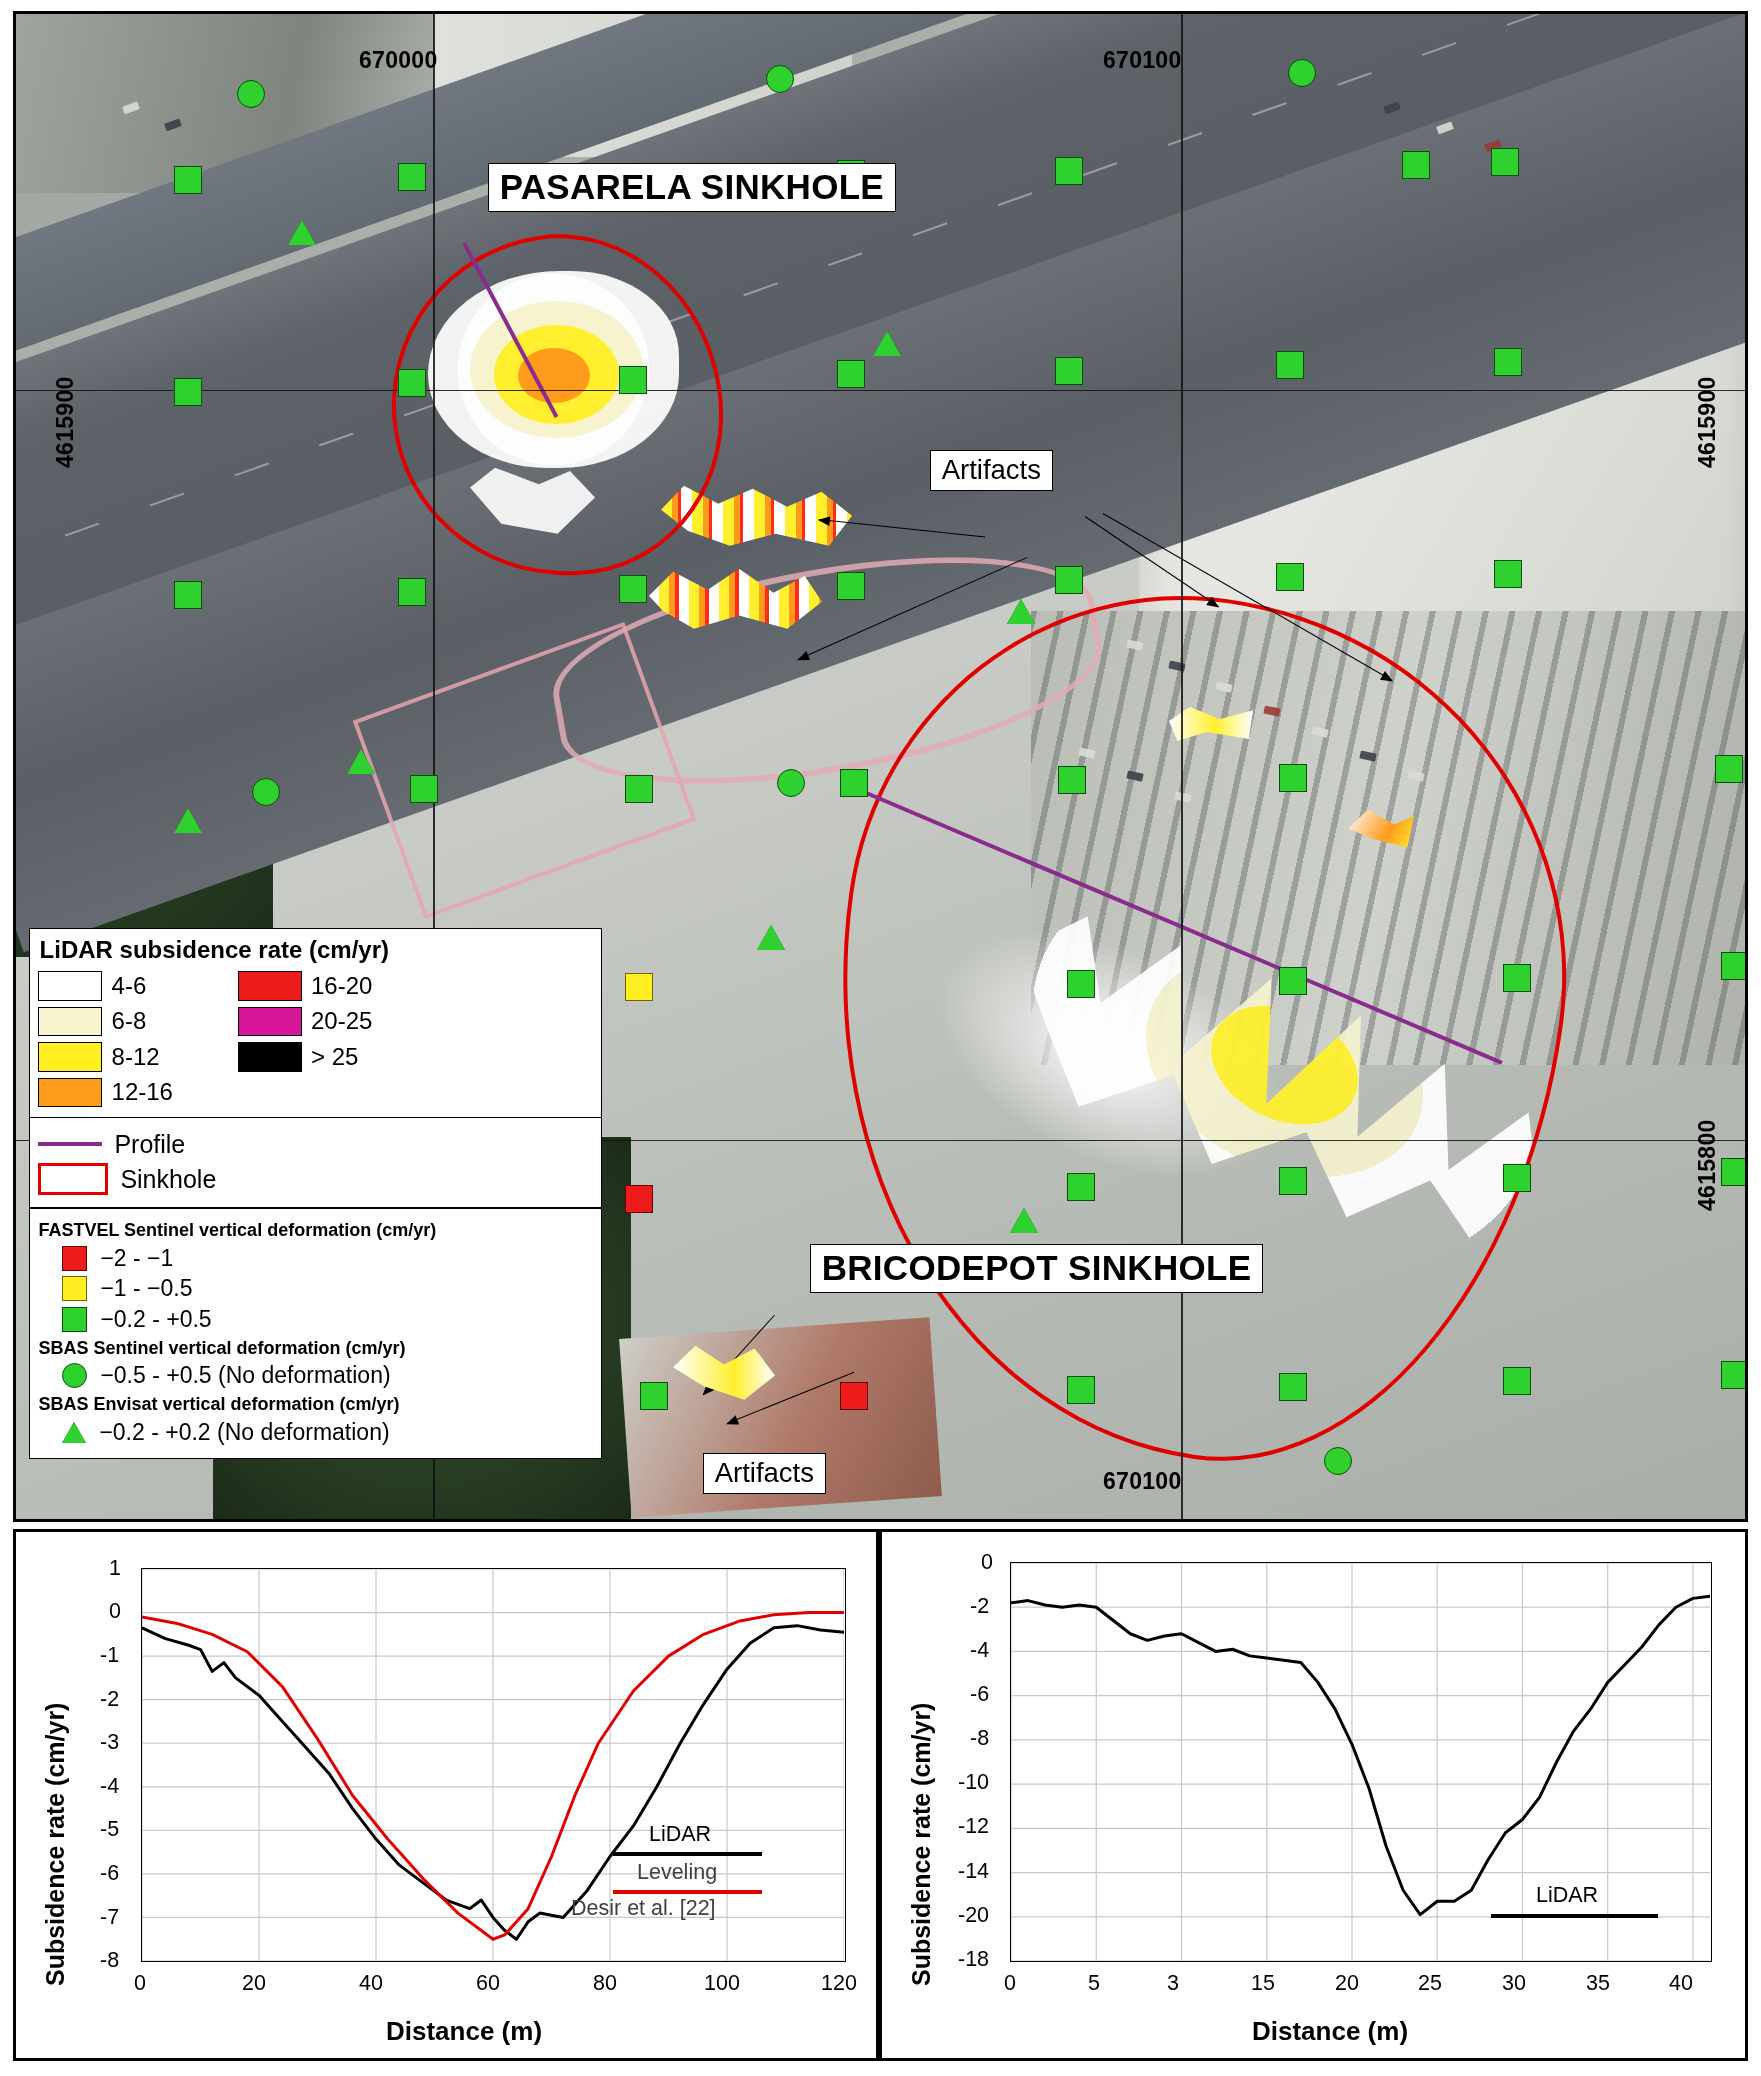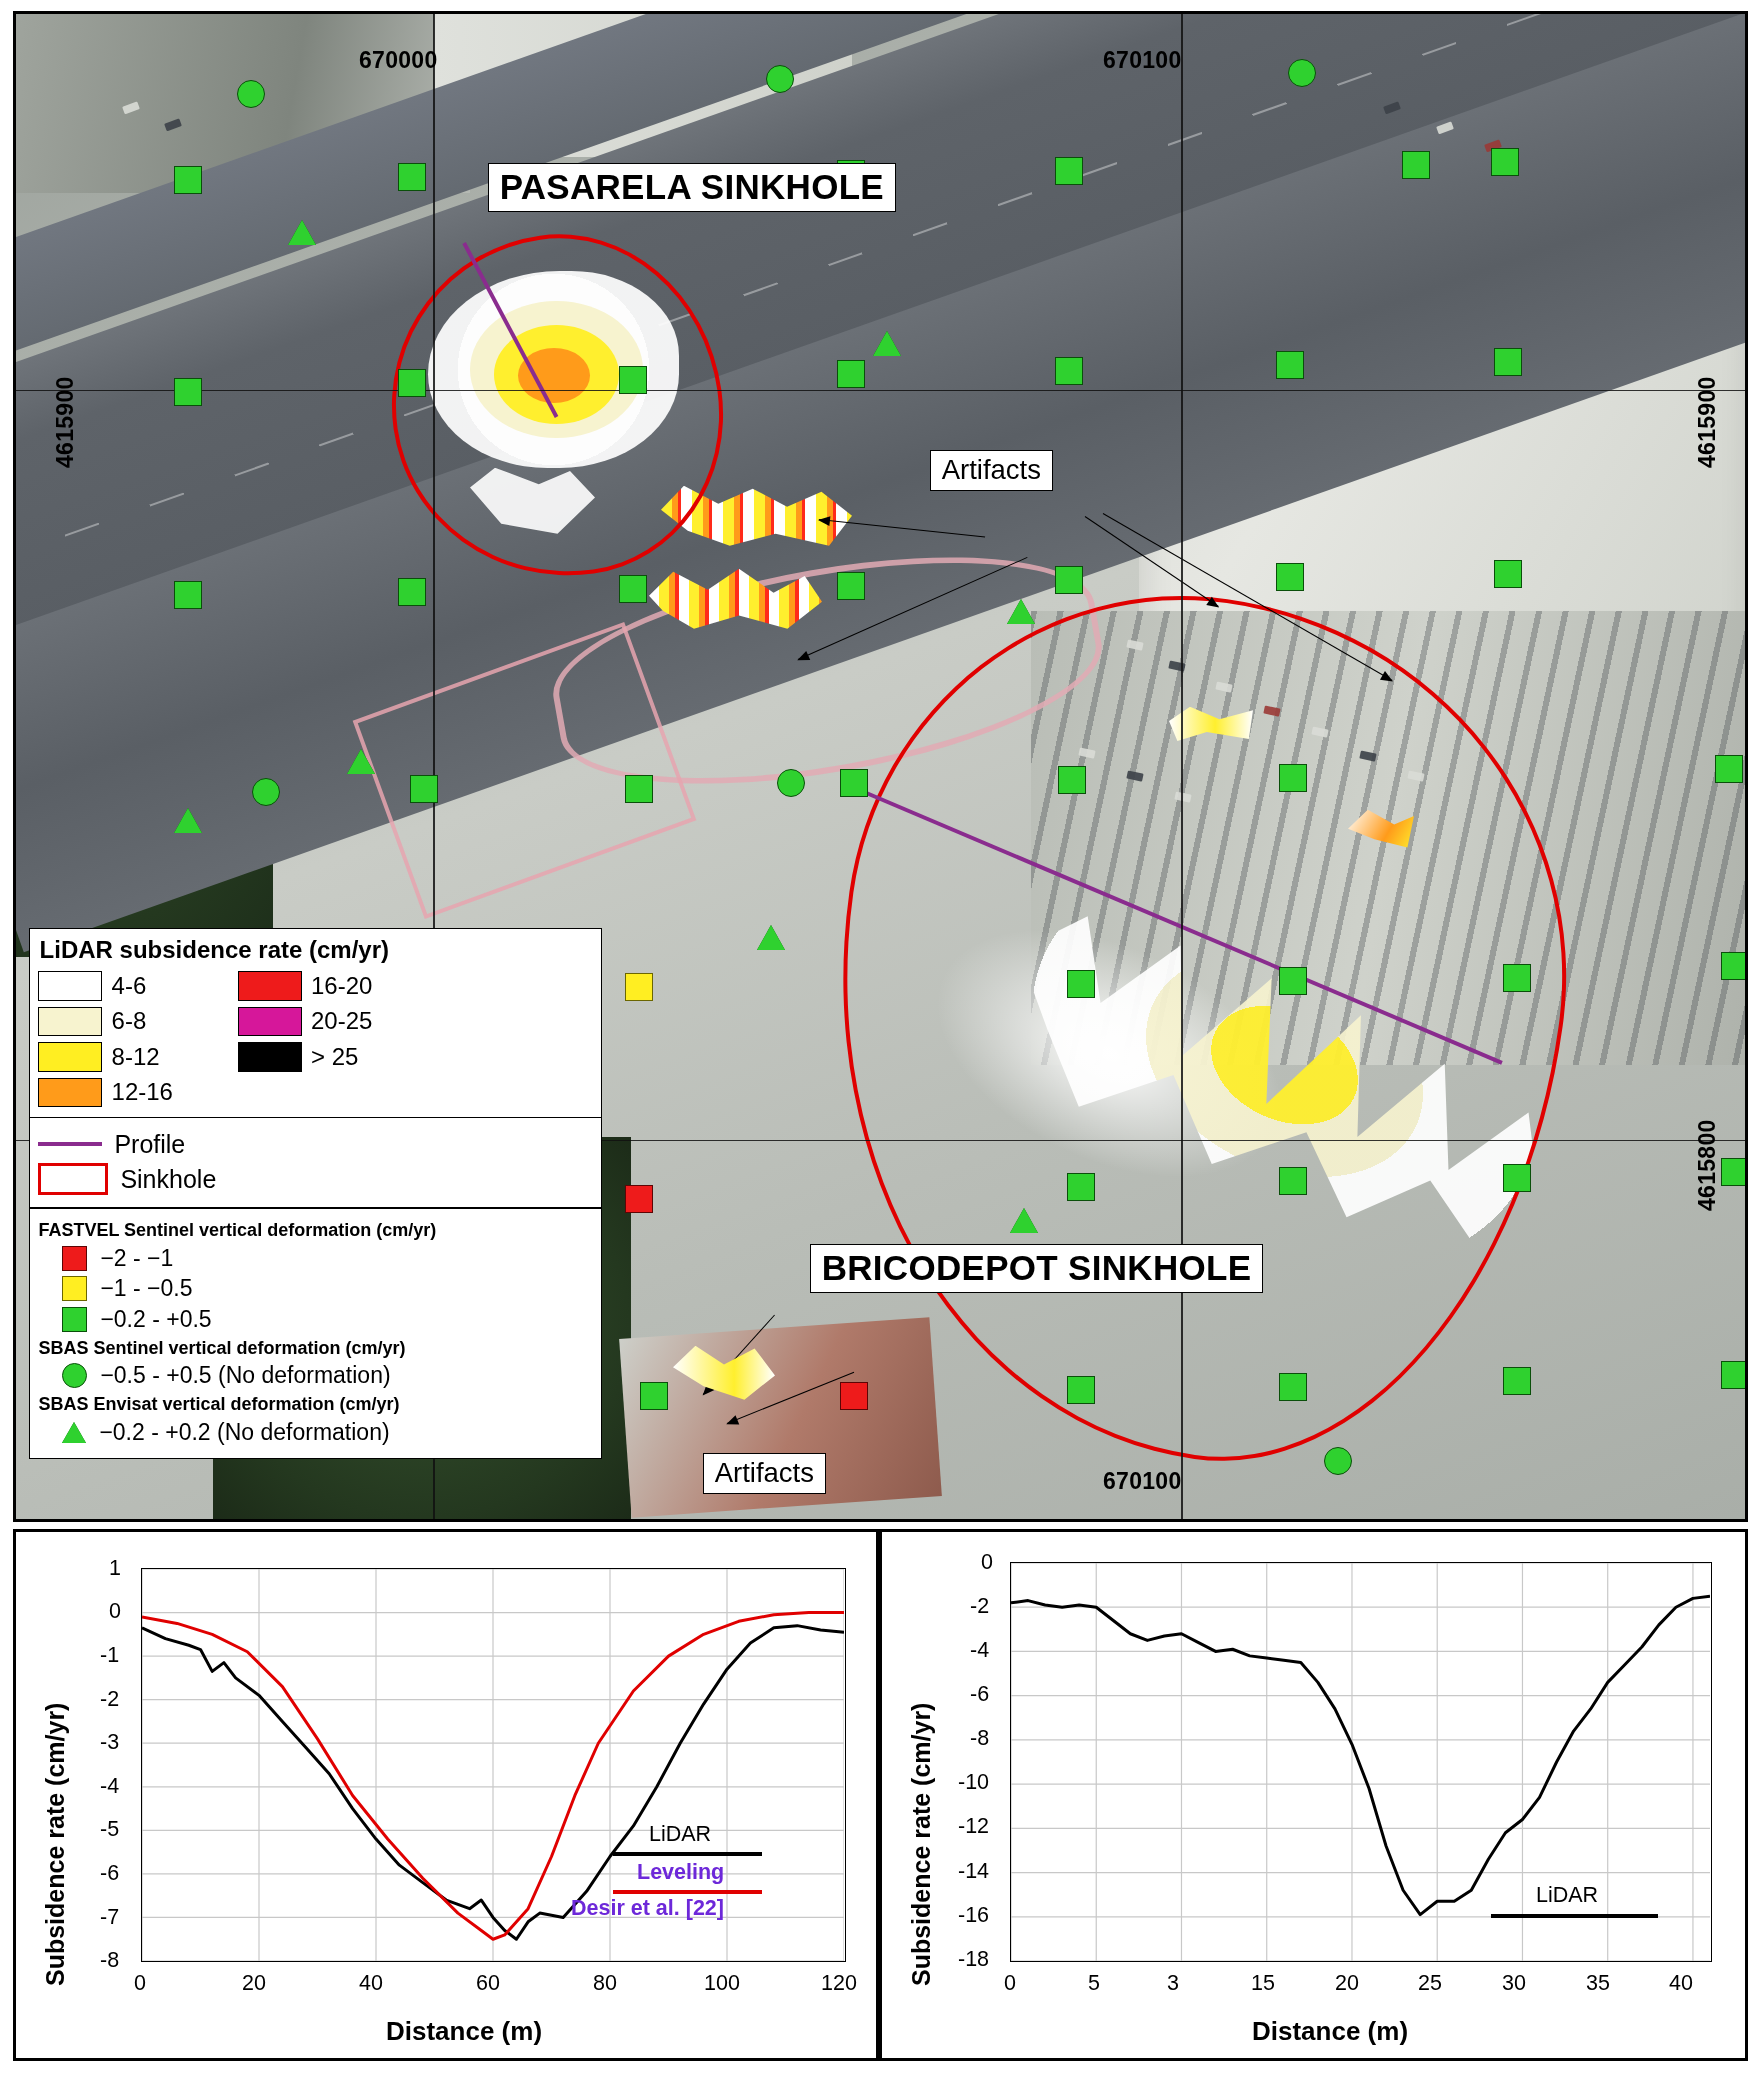--- a/index.html
+++ b/index.html
@@ -141,21 +141,21 @@
   #chart-left{width:866px;height:532px;}
   #chart-right{width:869px;height:532px;margin-left:0;}
   .chart-title{position:absolute;font-size:27.5px;font-weight:700;text-decoration:underline;}
   .axis-label-y{position:absolute;font-size:25px;font-weight:700;transform:rotate(-90deg);transform-origin:left top;white-space:nowrap;}
   .axis-label-x{position:absolute;font-size:26px;font-weight:700;text-align:right;}
   .tick{position:absolute;font-size:21.5px;}
   .plot{position:absolute;border:1.8px solid #000;box-sizing:border-box;background:#fff;}
   .legend-line{position:absolute;height:4.2px;background:#000;}
   .legend-line.red{background:#e00000;}
   .legend-txt{position:absolute;font-size:21.5px;}
-  .legend-txt.red{color:#6d28d9;font-weight:bold;}
+  .legend-txt.red{color:#404040;}
 </style>
 </head>
 <body>
 
 <div id="page">
 
   <div id="map-panel">
     <div id="aerial">
       <div class="layer" id="base-ground"></div>
       <div class="layer" id="top-left-block"></div>
@@ -449,21 +449,21 @@
       </div>
 
       <div class="tick" style="left:99px;top:18px">0</div>
       <div class="tick" style="left:88px;top:62px">-2</div>
       <div class="tick" style="left:88px;top:106px">-4</div>
       <div class="tick" style="left:88px;top:150px">-6</div>
       <div class="tick" style="left:88px;top:194px">-8</div>
       <div class="tick" style="left:76px;top:238px">-10</div>
       <div class="tick" style="left:76px;top:282px">-12</div>
       <div class="tick" style="left:76px;top:327px">-14</div>
-      <div class="tick" style="left:76px;top:371px">-16</div>
+      <div class="tick" style="left:76px;top:371px">-20</div>
       <div class="tick" style="left:76px;top:415px">-18</div>
 
       <div class="tick" style="left:122px;top:439px">0</div>
       <div class="tick" style="left:206px;top:439px">5</div>
       <div class="tick" style="left:285px;top:439px">3</div>
       <div class="tick" style="left:369px;top:439px">15</div>
       <div class="tick" style="left:453px;top:439px">20</div>
       <div class="tick" style="left:536px;top:439px">25</div>
       <div class="tick" style="left:620px;top:439px">30</div>
       <div class="tick" style="left:704px;top:439px">35</div>

